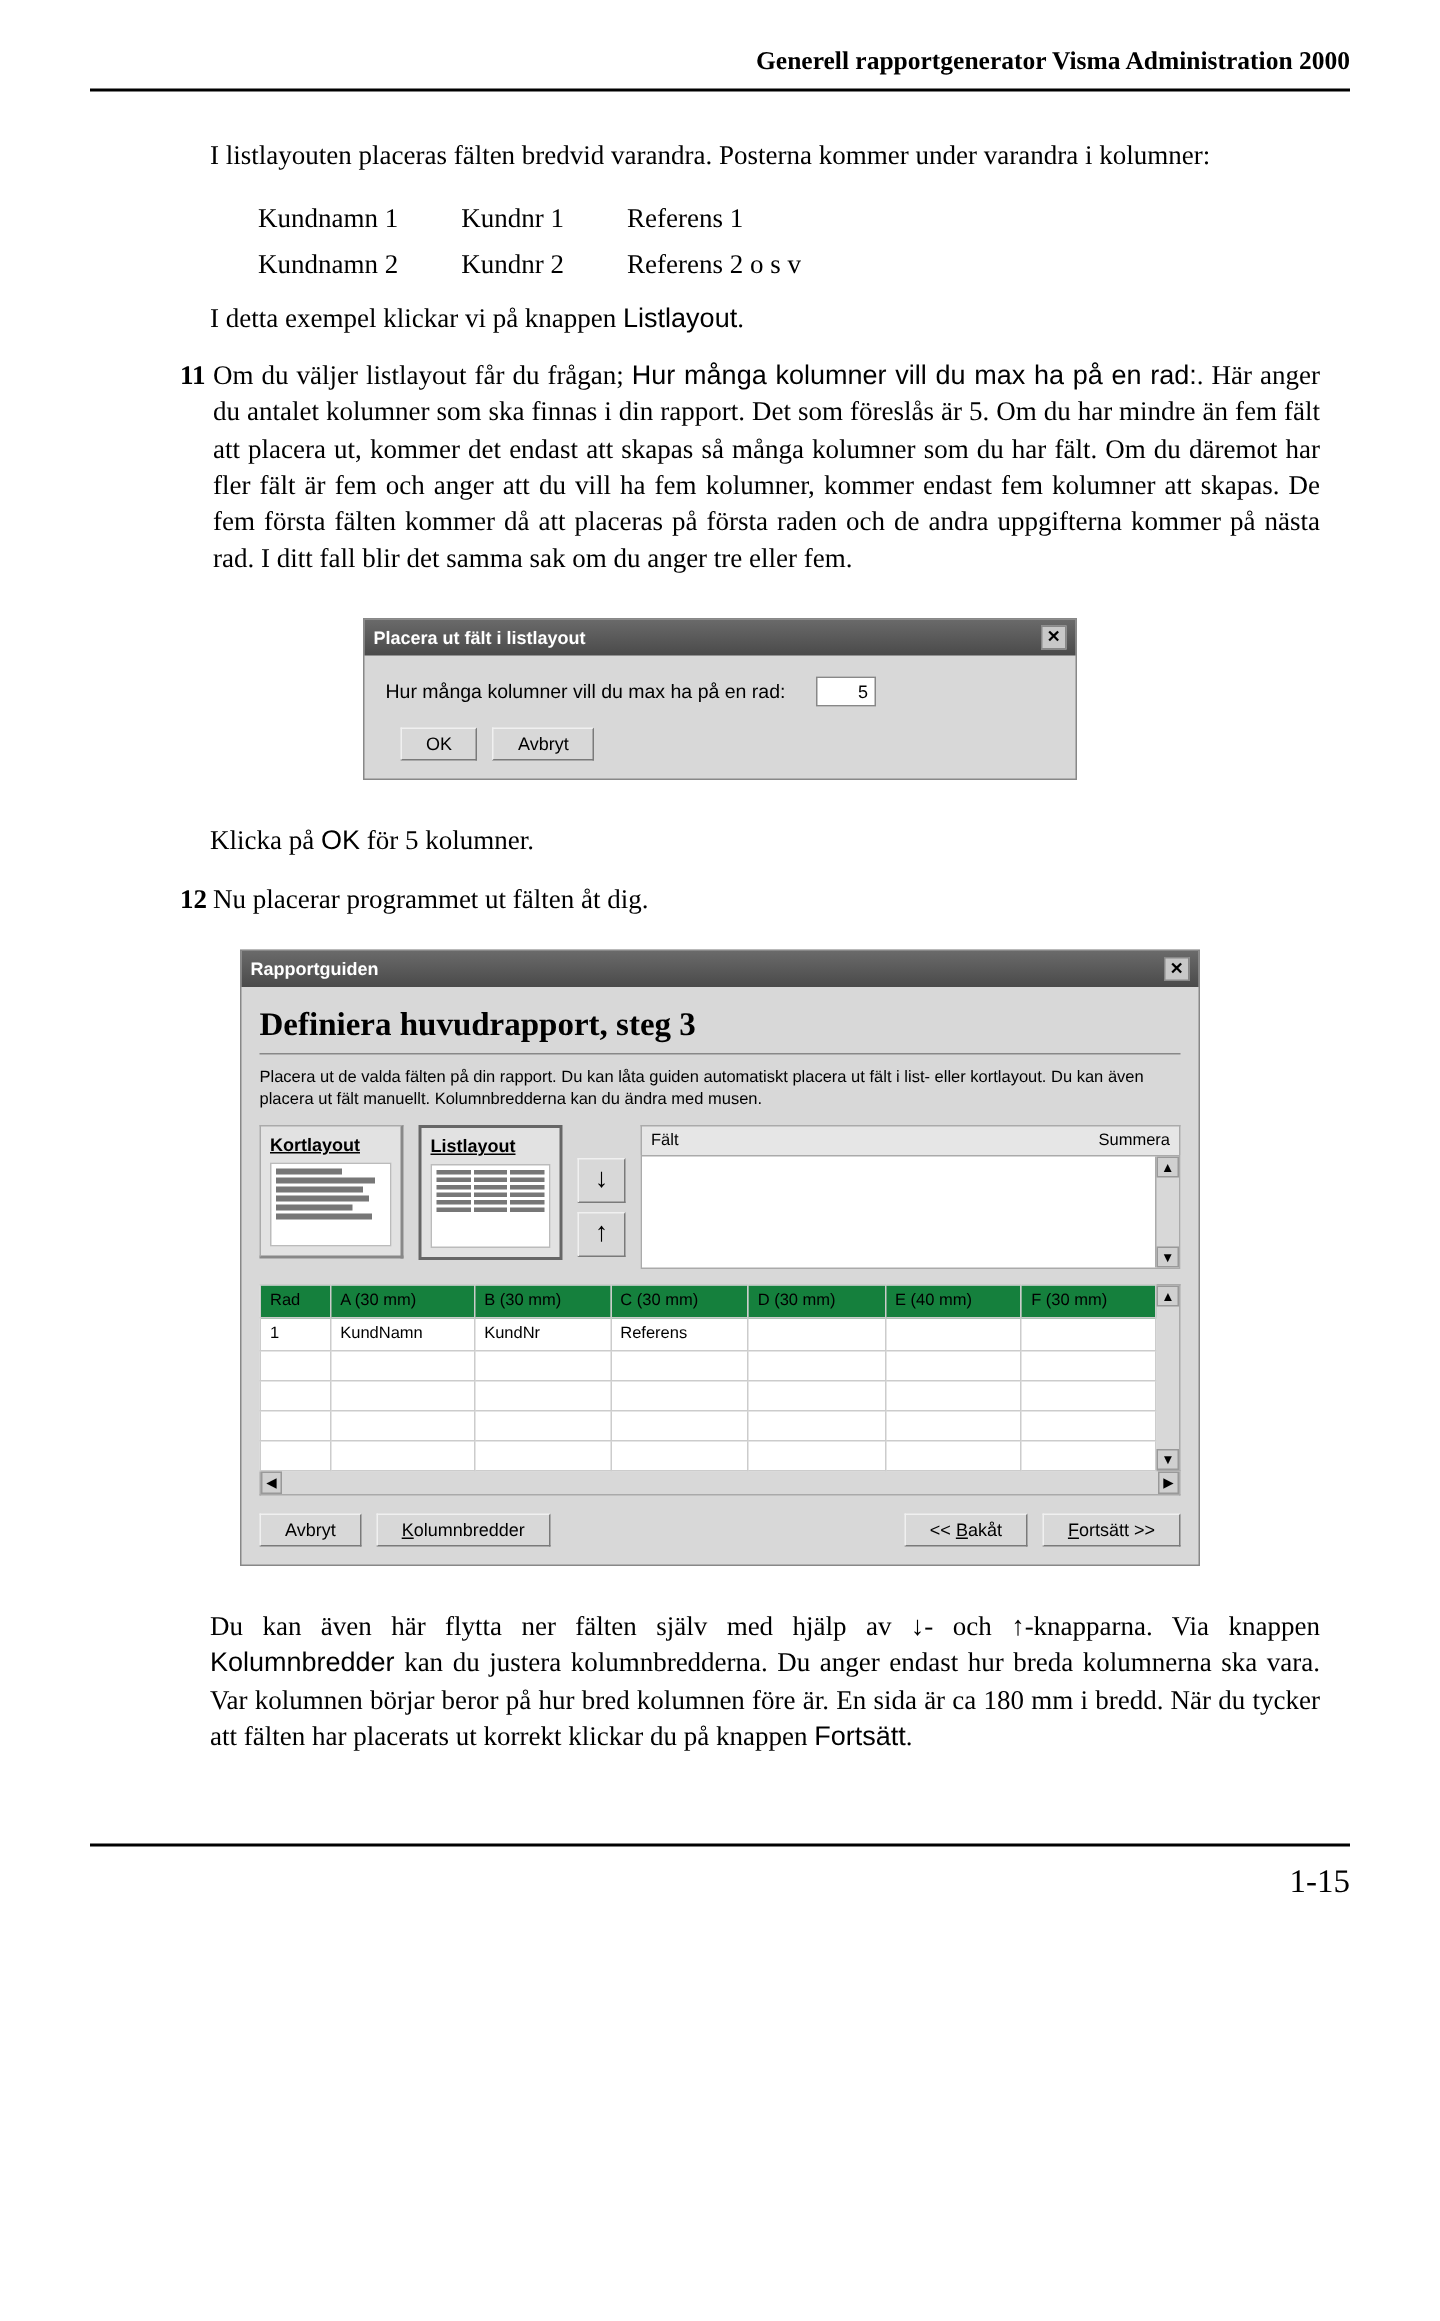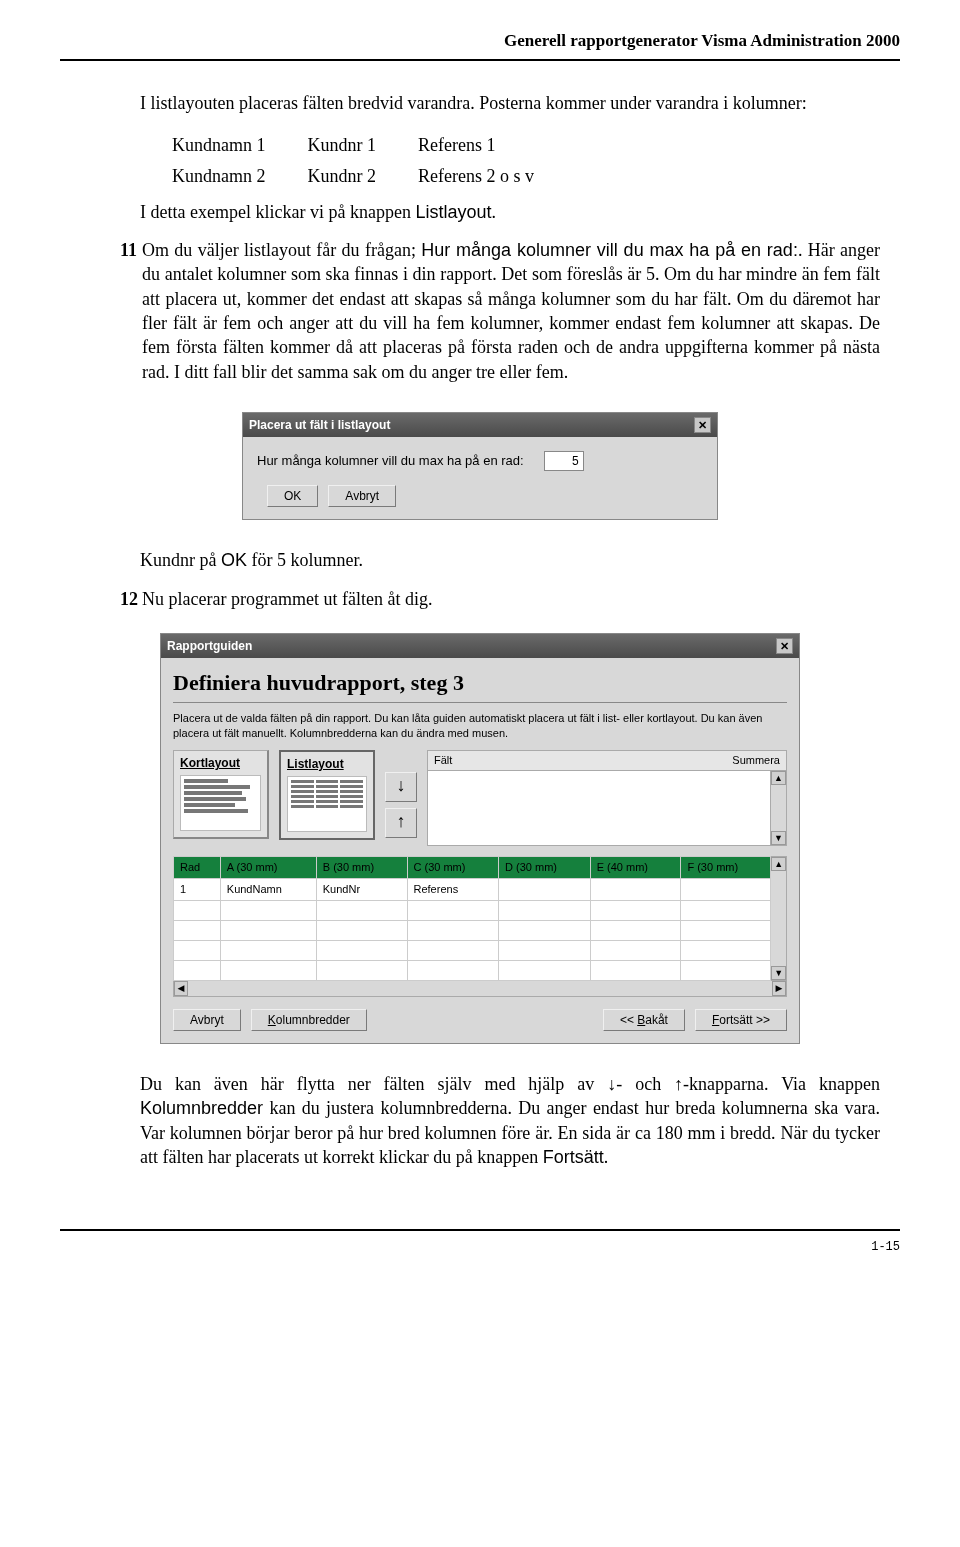--- a/index.html
+++ b/index.html
@@ -193,21 +193,21 @@
   .hscroll { height:16px; background:#d8d8d8; border:1px solid #aaa; border-top:none; position:relative; margin-bottom: 12px; }
   .hscroll .lf,.hscroll .rt{position:absolute;top:0;height:100%;width:14px;background:#d0d0d0;border:1px solid #999;font-size:9px;text-align:center;line-height:13px;}
   .hscroll .lf{left:0;} .hscroll .rt{right:0;}
 
   .bottom-row { display:flex; gap:10px; }
   .bottom-row .spacer { flex:1; }
   .u { text-decoration: underline; }
 
   .footer { text-align: right; margin-top: 60px; }
   .footer-rule { border:none; border-top:2px solid #000; margin-bottom:8px; }
-  .page-no { font-size: 12px; font-family: Liberation Mono, monospace; }
+  .page-no { font-size: 22px; }
 </style>
 </head>
 <body>
 
 <div class="header">Generell rapportgenerator Visma Administration 2000</div>
 <hr class="header-rule">
 
 <div class="body-text">
   <p>I listlayouten  placeras fälten bredvid varandra. Posterna kommer under varandra i kolumner:</p>
   <table class="example-table">
@@ -250,21 +250,21 @@
       <div class="dlg1-btns">
         <span class="winbtn">OK</span>
         <span class="winbtn">Avbryt</span>
       </div>
     </div>
   </div>
 </div>
 
 <div class="body-text">
   <p>
-    <span>Kundnr på </span><span class="sans">OK</span><span> för 5 kolumner.</span>
+    <span>Klicka på </span><span class="sans">OK</span><span> för 5 kolumner.</span>
   </p>
 </div>
 
 <div class="numbered-item">
   <div class="num">12</div>
   <div class="txt">Nu placerar programmet ut fälten åt dig.</div>
 </div>
 
 <div class="dialog2-wrap">
   <div class="dialog2">

